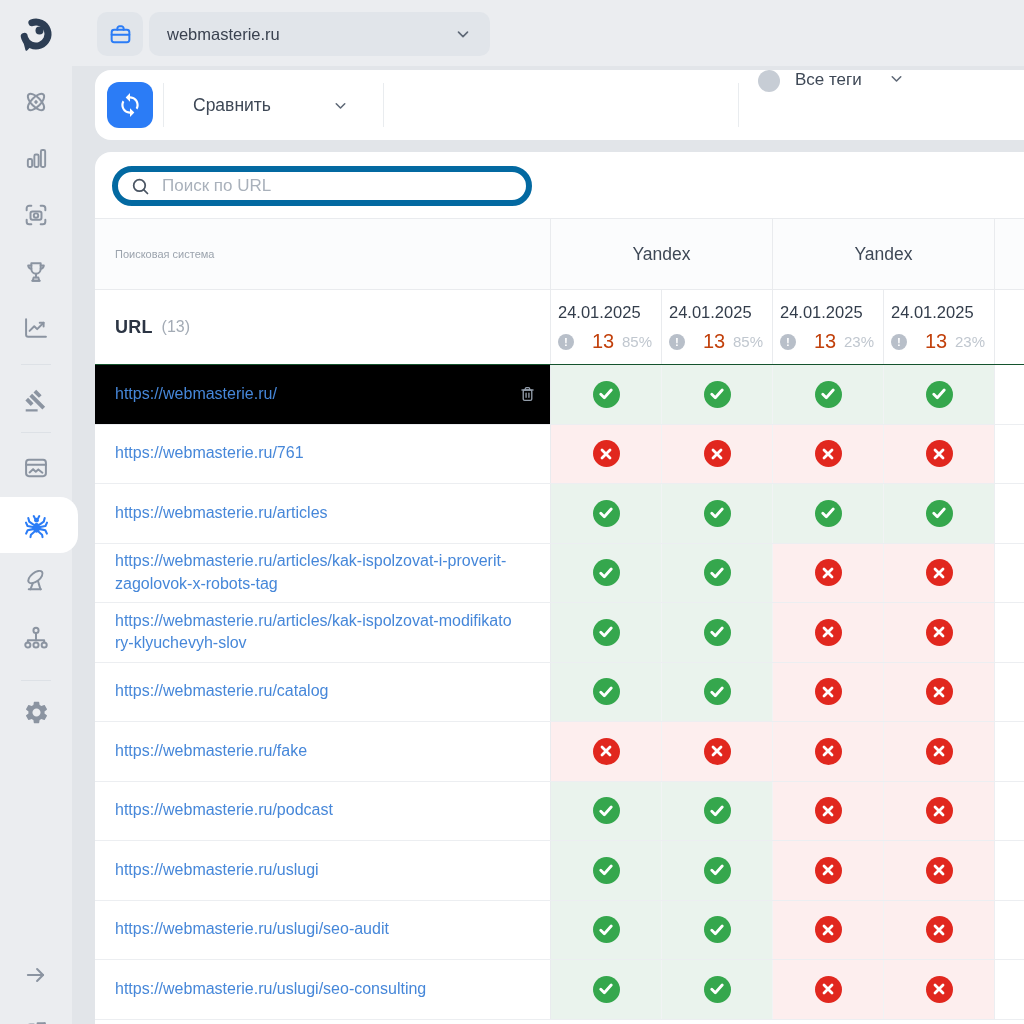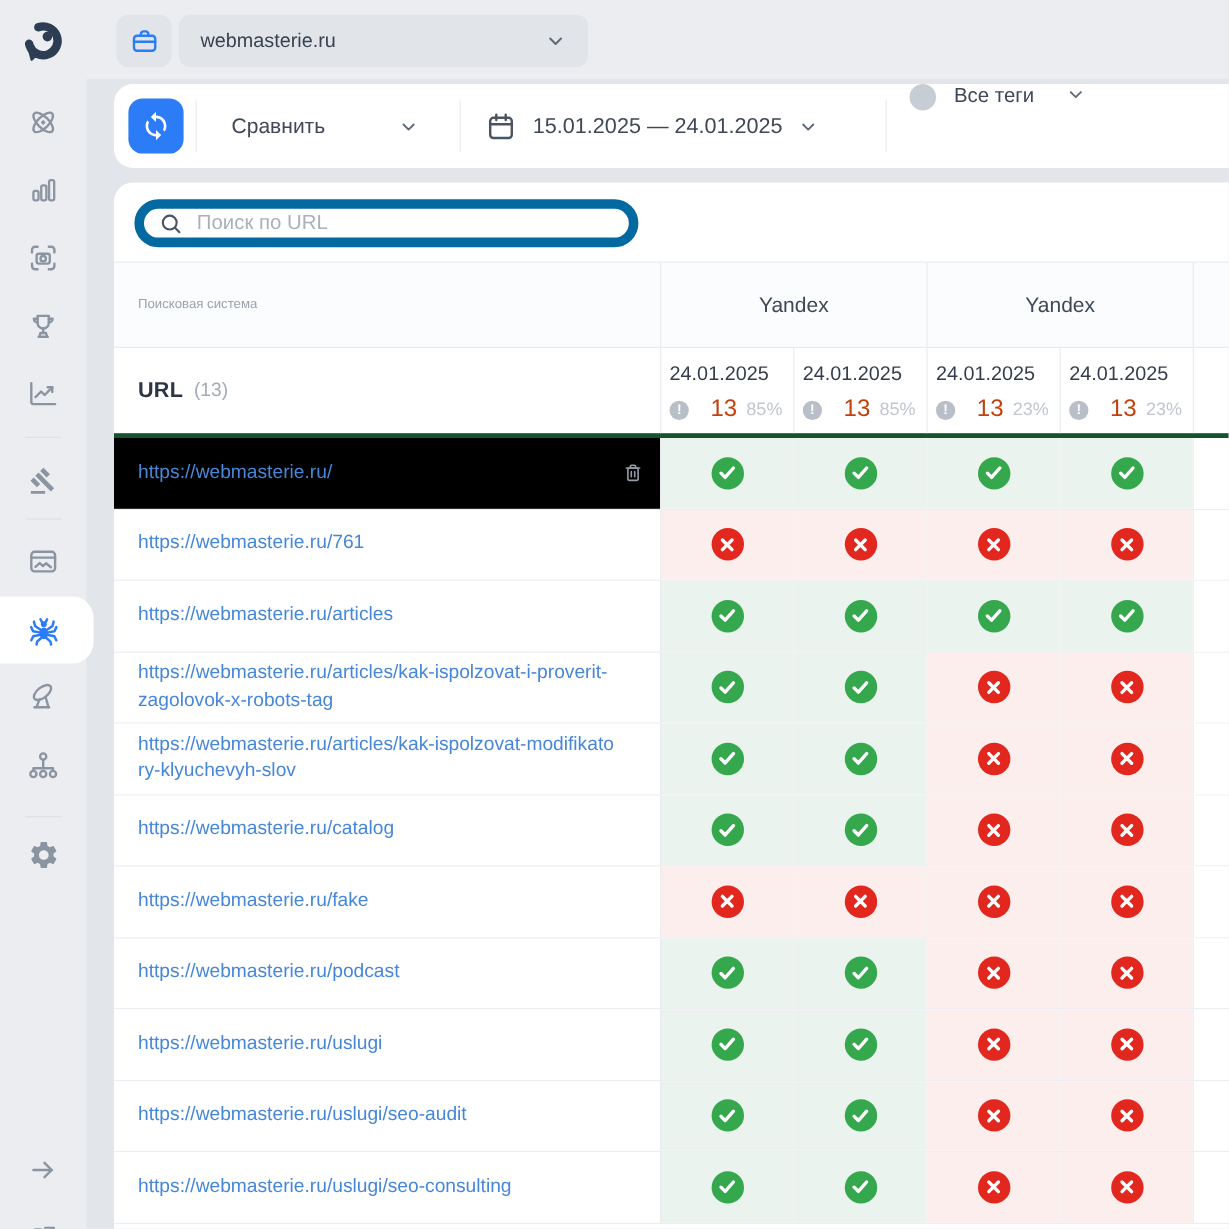--- a/index.html
+++ b/index.html
@@ -31,31 +31,31 @@
   .compare-label{font-size:17.5px;color:#3e4856}
   .date-btn{position:absolute;left:309px;top:0;height:70px;background:none;border:none;display:flex;align-items:center;gap:13px;cursor:pointer;padding:0}
   .date-label{font-size:18px;color:#3e4856}
   .cal{color:#4a5563;display:inline-flex}
   .tags-btn{position:absolute;left:663px;top:0;height:70px;background:none;border:none;display:flex;align-items:flex-start;cursor:pointer;padding:0}
   .tag-dot{width:22px;height:22px;border-radius:50%;background:#c7cdd5}
   .tags-label{font-size:17px;color:#3e4856;margin-left:15px}
   .tags-btn .chev{margin-left:26px}
   
   .maincard{position:absolute;left:95px;top:152px;width:929px;height:872px;background:#fff;border-radius:16px 0 0 0;overflow:hidden}
-  .searchbox{position:absolute;left:17px;top:14px;width:420px;height:40px;border:8px solid #0369a1;border-radius:22px;display:flex;align-items:center;padding:0 12px;box-sizing:border-box;gap:9px}
+  .searchbox{position:absolute;left:17px;top:14px;width:420px;height:40px;border:6px solid #0369a1;border-radius:22px;display:flex;align-items:center;padding:0 12px;box-sizing:border-box;gap:9px}
   .searchbox svg{color:#4a5563;flex:none}
   .searchbox input{border:none;outline:none;background:transparent;font-family:"Liberation Sans",sans-serif;font-size:17px;color:#3e4856;width:100%}
   .searchbox input::placeholder{color:#a9b1bb}
   
   .table{position:absolute;left:0;top:66px;right:0}
   .row-group{display:flex;height:72px;border-top:1px solid #e9ebee;border-bottom:1px solid #e9ebee;background:#fbfcfd;box-sizing:border-box}
   .hg-url{width:455px;display:flex;align-items:center;padding-left:20px;box-sizing:border-box;color:#9ba3ad;font-size:11px}
   .hg-engine{width:222px;border-left:1px solid #e9ebee;display:flex;align-items:center;justify-content:center;font-size:17.5px;color:#3e4856;box-sizing:border-box}
   .hg-sliver{flex:1;border-left:1px solid #e9ebee}
-  .row-sub{display:flex;height:75px;border-bottom:4px solid #14532d;box-sizing:border-box}
+  .row-sub{display:flex;height:75px;border-bottom:1px solid #14532d;box-sizing:border-box}
   .hs-url{width:455px;display:flex;align-items:baseline;padding-left:20px;box-sizing:border-box;gap:9px;align-items:center}
   .url-t{font-size:18px;font-weight:bold;color:#2c3544;letter-spacing:.2px}
   .url-c{font-size:16px;color:#a3abb5}
   .hs-col{width:111px;border-left:1px solid #e9ebee;padding:13px 7px 0 7px;box-sizing:border-box}
   .hs-col:first-of-type{border-left:1px solid #e9ebee}
   .hs-date{font-size:16.5px;color:#333d4b;white-space:nowrap}
   .hs-stats{display:flex;align-items:center;margin-top:8px}
   .badge{width:16px;height:16px;border-radius:50%;background:#b8bfc9;color:#fff;font-size:11.5px;font-weight:bold;display:flex;align-items:center;justify-content:center;flex:none}
   .cnt{margin-left:18px;font-size:20px;color:#c2410c}
   .pct{margin-left:auto;font-size:15px;color:#c0c7cf;padding-right:2px}
@@ -224,35 +224,20 @@
   <div class="tb-divider" style="left:68px"></div>
   <button class="compare-btn">
     <span class="compare-label">Сравнить</span>
     <span class="chev">
       <svg width="17" height="17" viewBox="0 0 24 24" fill="none" stroke="currentColor" stroke-width="2.2" stroke-linecap="round" stroke-linejoin="round">
           <path d="M6 9.5l6 6 6-6"></path>
         </svg>
     </span>
   </button>
   <div class="tb-divider" style="left:288px"></div>
-  <button class="date-btn">
-    <span class="cal">
-      <svg width="27" height="27" viewBox="0 0 24 24" fill="none" stroke="currentColor" stroke-width="1.8" stroke-linecap="round" stroke-linejoin="round">
-        <rect x="4" y="5.5" width="16" height="15" rx="2.4"></rect>
-          <path d="M4 10.3h16"></path>
-          <path d="M8.5 3.2v4M15.5 3.2v4"></path>
-      </svg>
-    </span>
-    <span class="date-label">15.01.2025 — 24.01.2025</span>
-    <span class="chev">
-      <svg width="17" height="17" viewBox="0 0 24 24" fill="none" stroke="currentColor" stroke-width="2.2" stroke-linecap="round" stroke-linejoin="round">
-          <path d="M6 9.5l6 6 6-6"></path>
-        </svg>
-    </span>
-  </button>
   <div class="tb-divider" style="left:643px"></div>
   <button class="tags-btn">
     <span class="tag-dot"></span>
     <span class="tags-label">Все теги</span>
     <span class="chev">
       <svg width="17" height="17" viewBox="0 0 24 24" fill="none" stroke="currentColor" stroke-width="2.2" stroke-linecap="round" stroke-linejoin="round">
           <path d="M6 9.5l6 6 6-6"></path>
         </svg>
     </span>
   </button>

